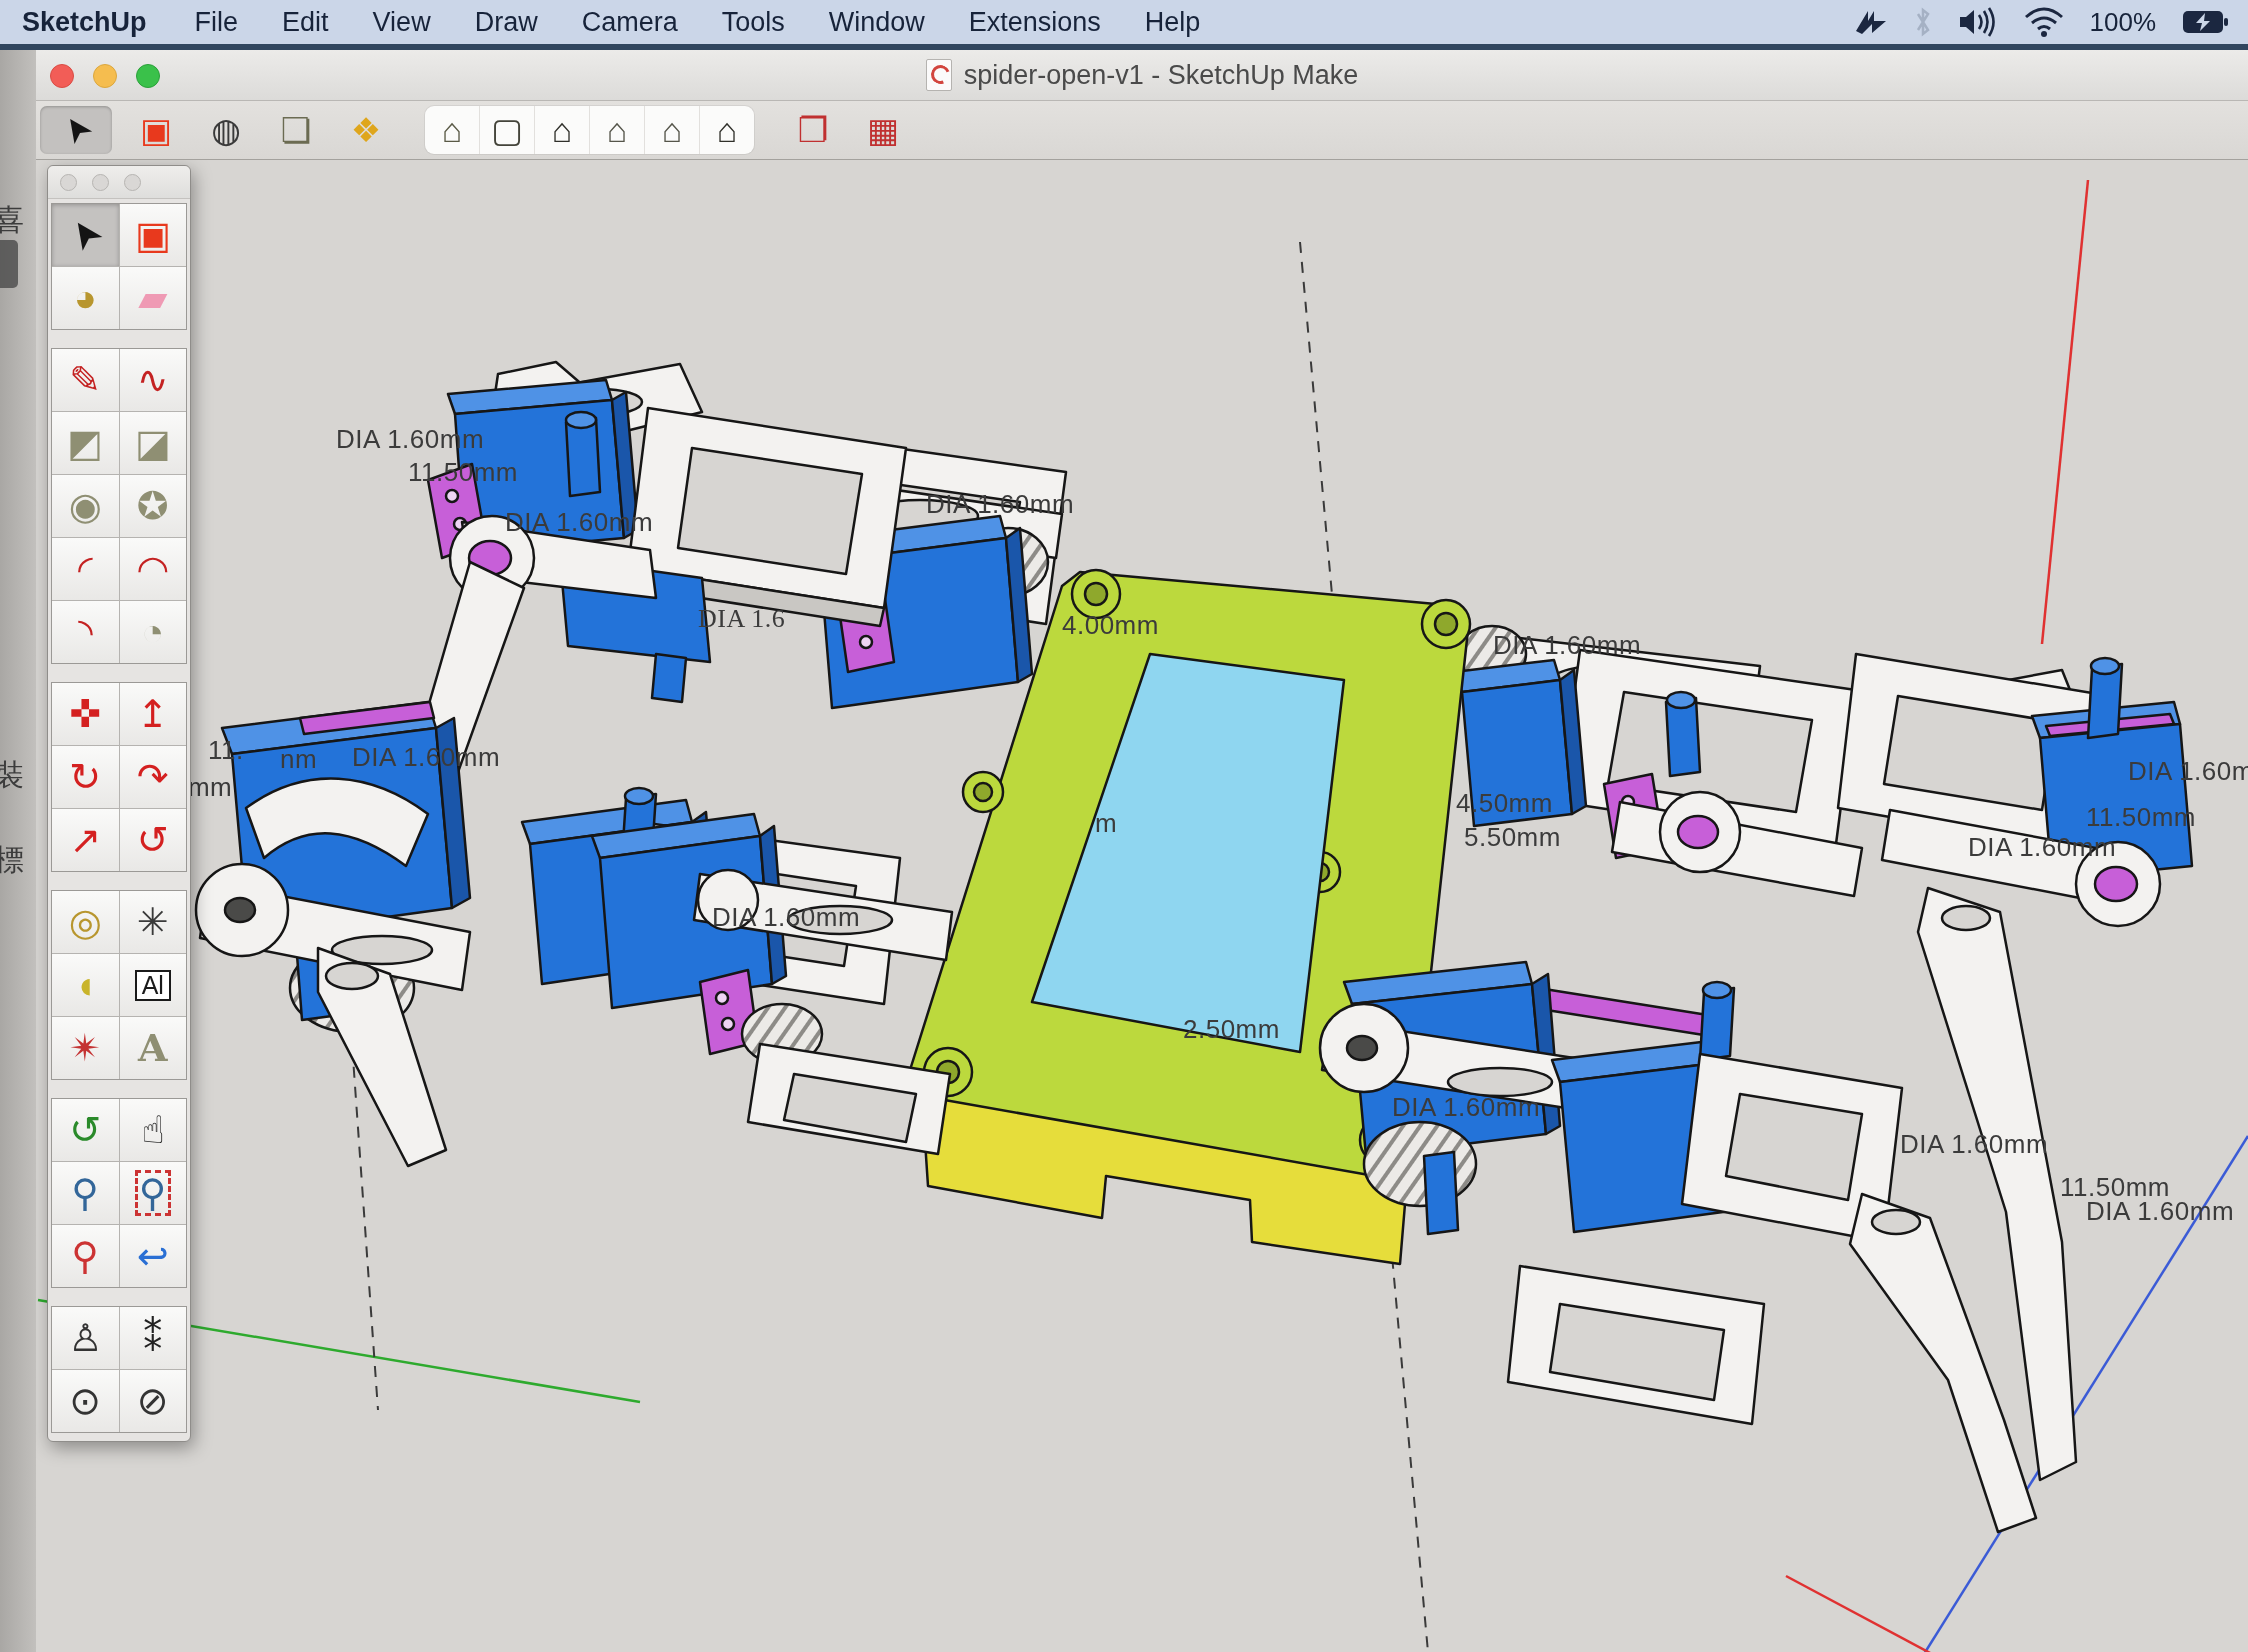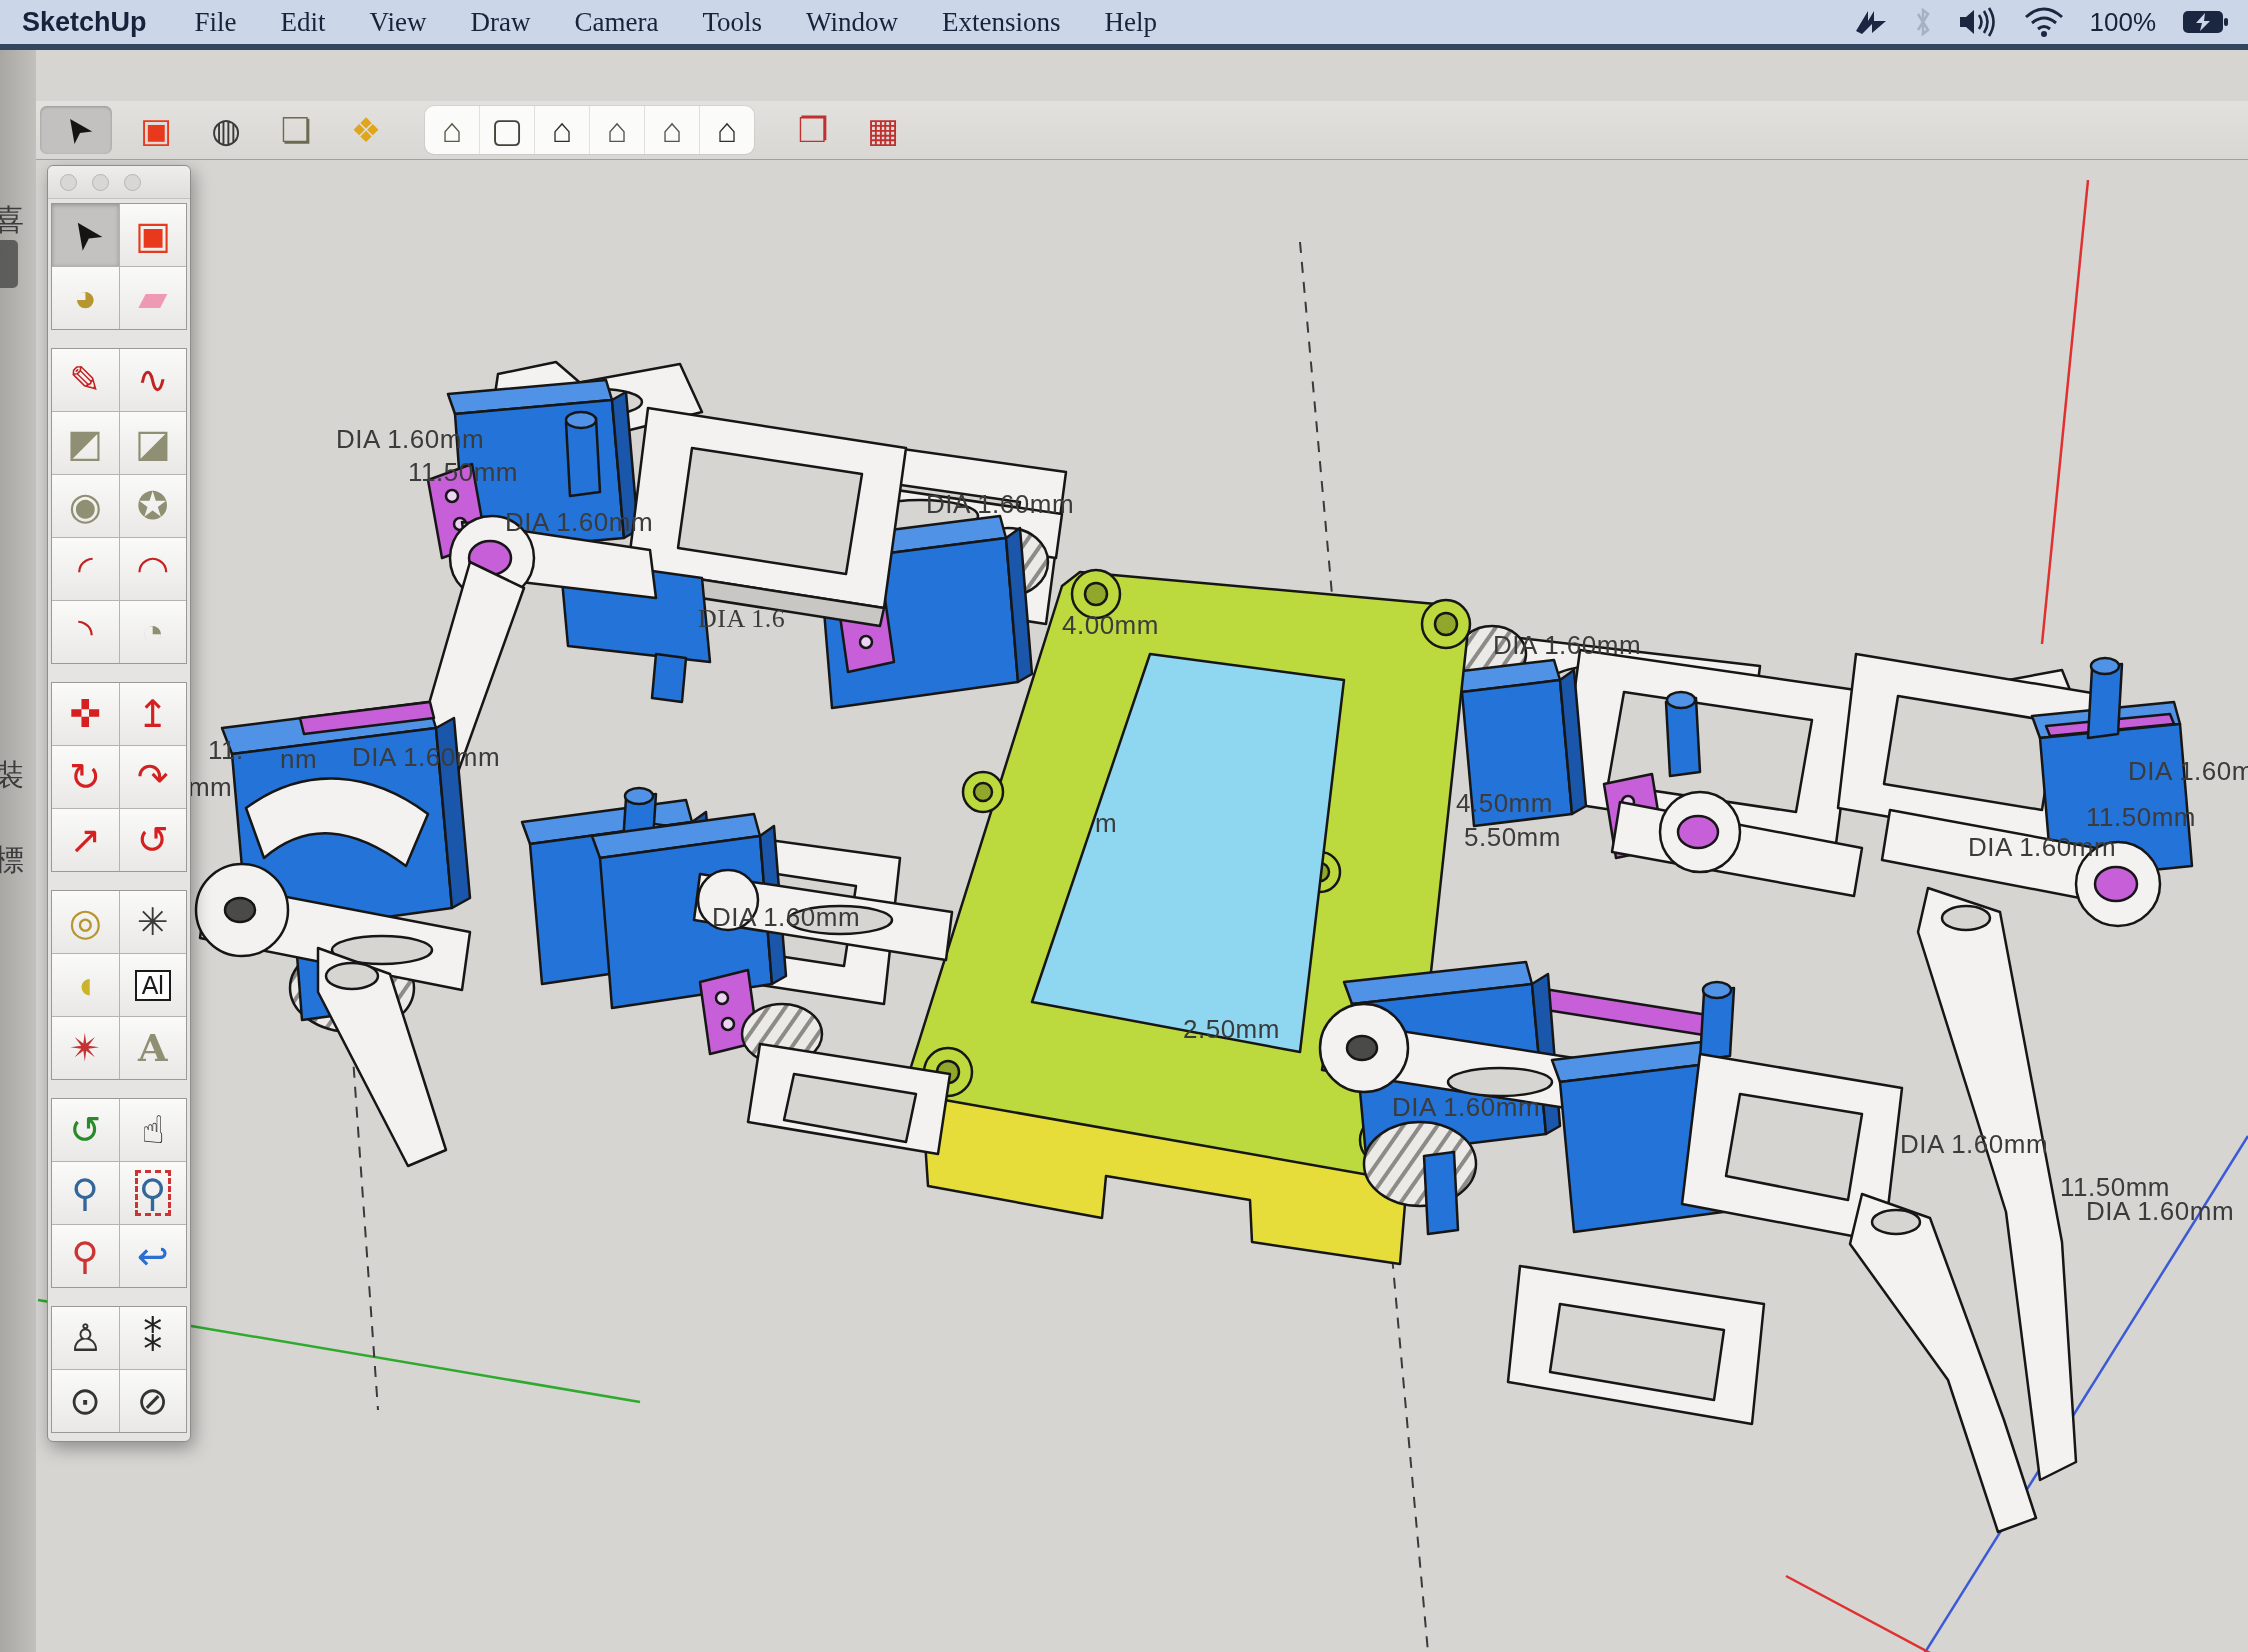--- a/index.html
+++ b/index.html
@@ -3,21 +3,21 @@
 <meta charset="utf-8">
 <style>
   html,body{margin:0;padding:0;background:#9a9896;}
   body{width:2248px;height:1652px;position:relative;overflow:hidden;
        font-family:"Liberation Sans","DejaVu Sans",sans-serif;-webkit-font-smoothing:antialiased;}
   
   .menubar{position:absolute;left:0;top:0;width:2248px;height:44px;background:#cbd6e8;
            display:flex;align-items:center;color:#17233a;font-size:27px;z-index:50;text-align:center;}
   .menubar-edge{position:absolute;left:0;top:44px;width:2248px;height:6px;background:#31465f;z-index:50;}
   .menu-app{font-weight:bold;padding:0 26px 0 22px;}
-  .menu-item{padding:0 22px;font-family:Liberation Serif, serif;}
+  .menu-item{padding:0 22px;}
   .menu-right{margin-left:auto;display:flex;align-items:center;gap:26px;padding-right:20px;}
   .status-ico{display:flex;align-items:center;}
   .battery-label{font-size:26px;color:#17233a;}
   
   .window{position:absolute;left:36px;top:50px;width:2212px;height:1602px;background:#d7d5d2;
           box-shadow:-6px 0 14px rgba(0,0,0,.25);}
   .titlebar{position:absolute;left:0;top:0;width:100%;height:50px;
             background:linear-gradient(#ecebe9,#dcdbd9);border-bottom:1px solid #b9b7b4;
             display:flex;align-items:center;justify-content:center;}
   .traffic{position:absolute;left:14px;top:14px;display:flex;gap:19px;}
@@ -115,20 +115,31 @@
 </div>
 <div class="menubar-edge" data-name="window-top-edge"></div>
 
 <div class="desktop-strip" data-name="desktop-strip">
   <span id="desk-glyphs"><span class="desk-glyph" data-name="desktop-label" style="top: 150px;">喜</span><span class="desk-glyph" data-name="desktop-label" style="top: 705px;">裝</span><span class="desk-glyph" data-name="desktop-label" style="top: 790px;">標</span></span>
   <span class="desk-box" style="top:190px" data-name="desktop-icon"></span>
 </div>
 
 <div class="window" data-name="sketchup-window">
 
+  <div class="titlebar" data-name="title-bar">
+    <span class="traffic">
+      <span class="tl red" data-name="close-button"></span>
+      <span class="tl yellow" data-name="minimize-button"></span>
+      <span class="tl green" data-name="zoom-window-button"></span>
+    </span>
+    <span class="title-wrap">
+      <span class="doc-ico" data-name="document-icon"></span>
+      <span data-name="window-title">spider-open-v1 - SketchUp Make</span>
+    </span>
+  </div>
 
   <div class="toolbar" data-name="main-toolbar" id="main-toolbar">
       <div class="tb-btn active" data-name="toolbar-select-button">
         <span class="glyph" data-name="select-icon" style="color: rgb(20, 20, 20);">➤</span>
       </div>
       <div class="tb-btn" data-name="toolbar-make-component-button">
         <span class="glyph" data-name="make-component-icon" style="color: rgb(232, 57, 29);">▣</span>
       </div>
       <div class="tb-btn" data-name="toolbar-add-location-button">
         <span class="glyph" data-name="add-location-icon" style="color: rgb(58, 58, 58);">◍</span>

